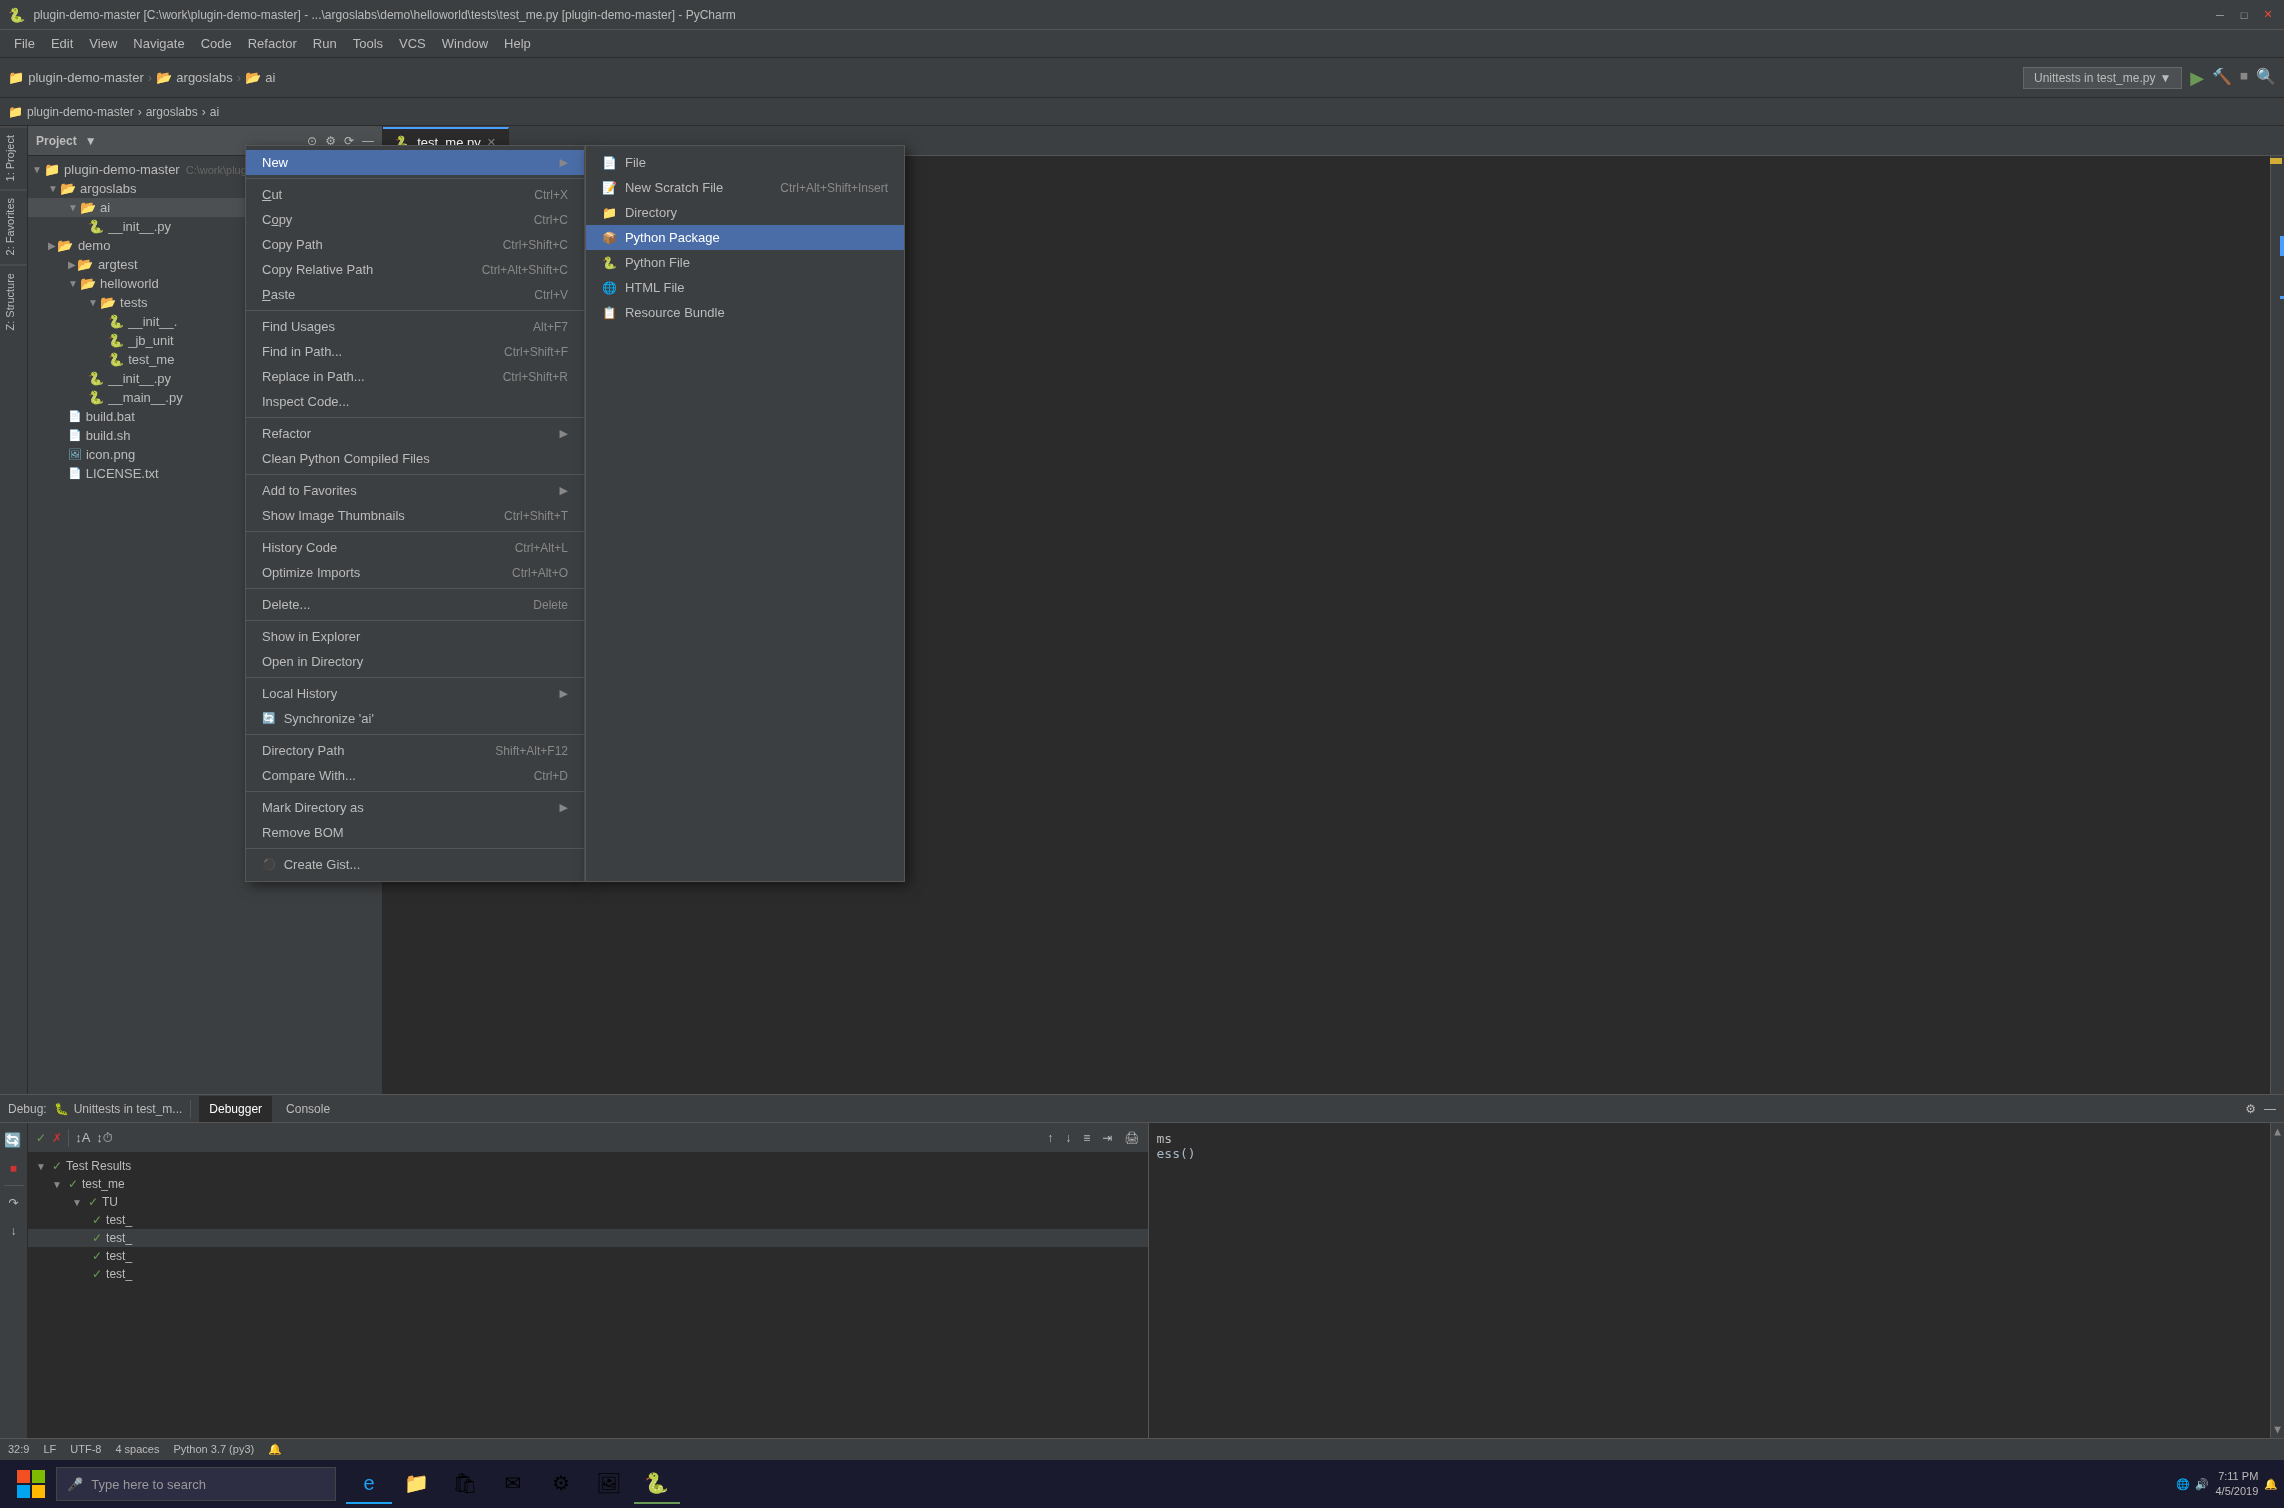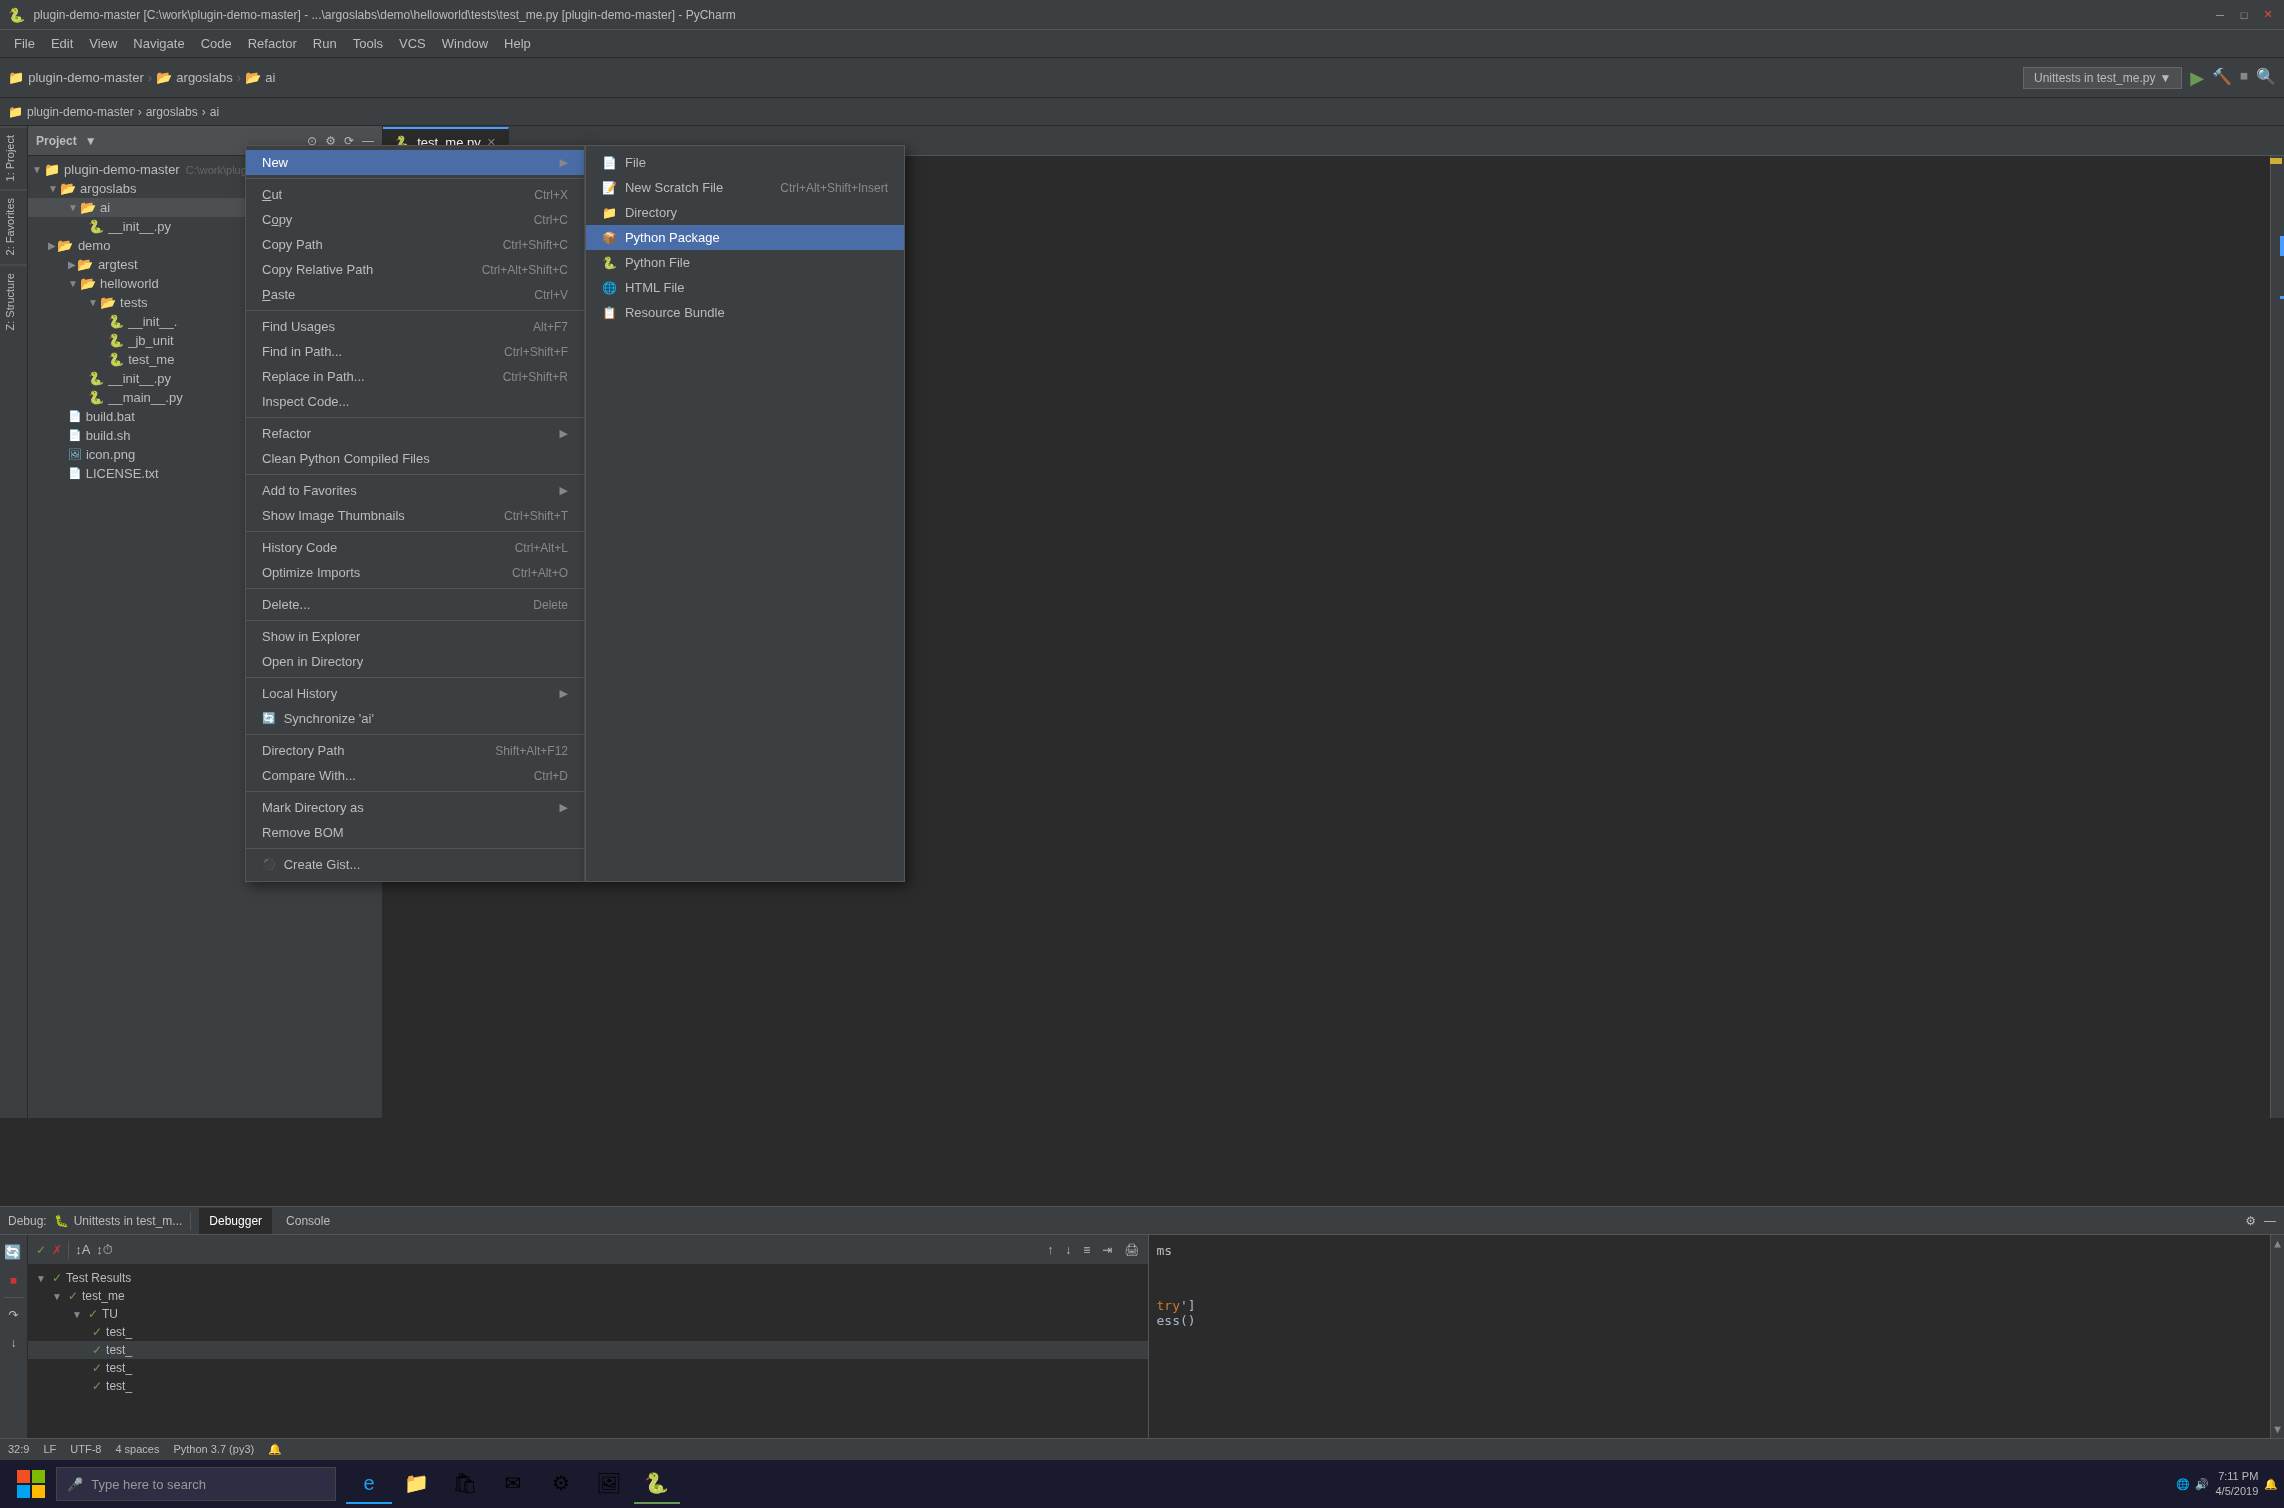--- a/index.html
+++ b/index.html
@@ -849,21 +849,21 @@
     </div>
     <div class="sub-item">
       <div class="sub-item-left">
         <span class="icon-res">📋</span>
         <span>Resource Bundle</span>
       </div>
     </div>
   </div>
 </div>
 
-<div id="bottom-panel" style="position:absolute;bottom:48px;left:0;right:0;height:232px;background:#2b2b2b;border-top:1px solid #555;display:flex;flex-direction:column;justify-content:flex-end;">
+<div id="bottom-panel" style="position:absolute;bottom:48px;left:0;right:0;height:344px;background:#2b2b2b;border-top:1px solid #555;display:flex;flex-direction:column;justify-content:flex-end;">
   <div id="bottom-tabs" style="height:28px;background:#3c3f41;display:flex;align-items:center;padding:0 8px;gap:4px;border-bottom:1px solid #555;font-size:12px;color:#bbb;">
     <span style="margin-right:4px;">Debug:</span>
     <span style="font-size:12px;">🐛</span>
     <span>Unittests in test_m...</span>
     <div style="width:1px;height:18px;background:#555;margin:0 4px;"></div>
     <div class="bottom-tab active">
       <span>Debugger</span>
     </div>
     <div class="bottom-tab">
       <span>Console</span>
@@ -929,21 +929,20 @@
         </div>
         <div class="test-item test-indent-3">
           <span class="test-pass">✓</span>
           <span>test_</span>
         </div>
       </div>
     </div>
 
     <div style="flex:1;background:#2b2b2b;padding:8px;font-family:Consolas,monospace;font-size:13px;color:#bbb;border-left:1px solid #555;position:relative;">
       <div style="color:#bbb;">ms</div>
-      <div style="margin-top:40px;color:#a9b7c6;">        <span style="color:#cc7832;">try</span><span>']</span></div>
       <div style="color:#a9b7c6;">        ess()</div>
 
       <div style="position:absolute;right:0;top:0;bottom:0;width:14px;background:#3c3f41;border-left:1px solid #555;display:flex;flex-direction:column;align-items:center;justify-content:space-between;padding:2px 0;">
         <span style="color:#888;font-size:11px;">▲</span>
         <span style="color:#888;font-size:11px;">▼</span>
       </div>
     </div>
   </div>
 </div>
 

